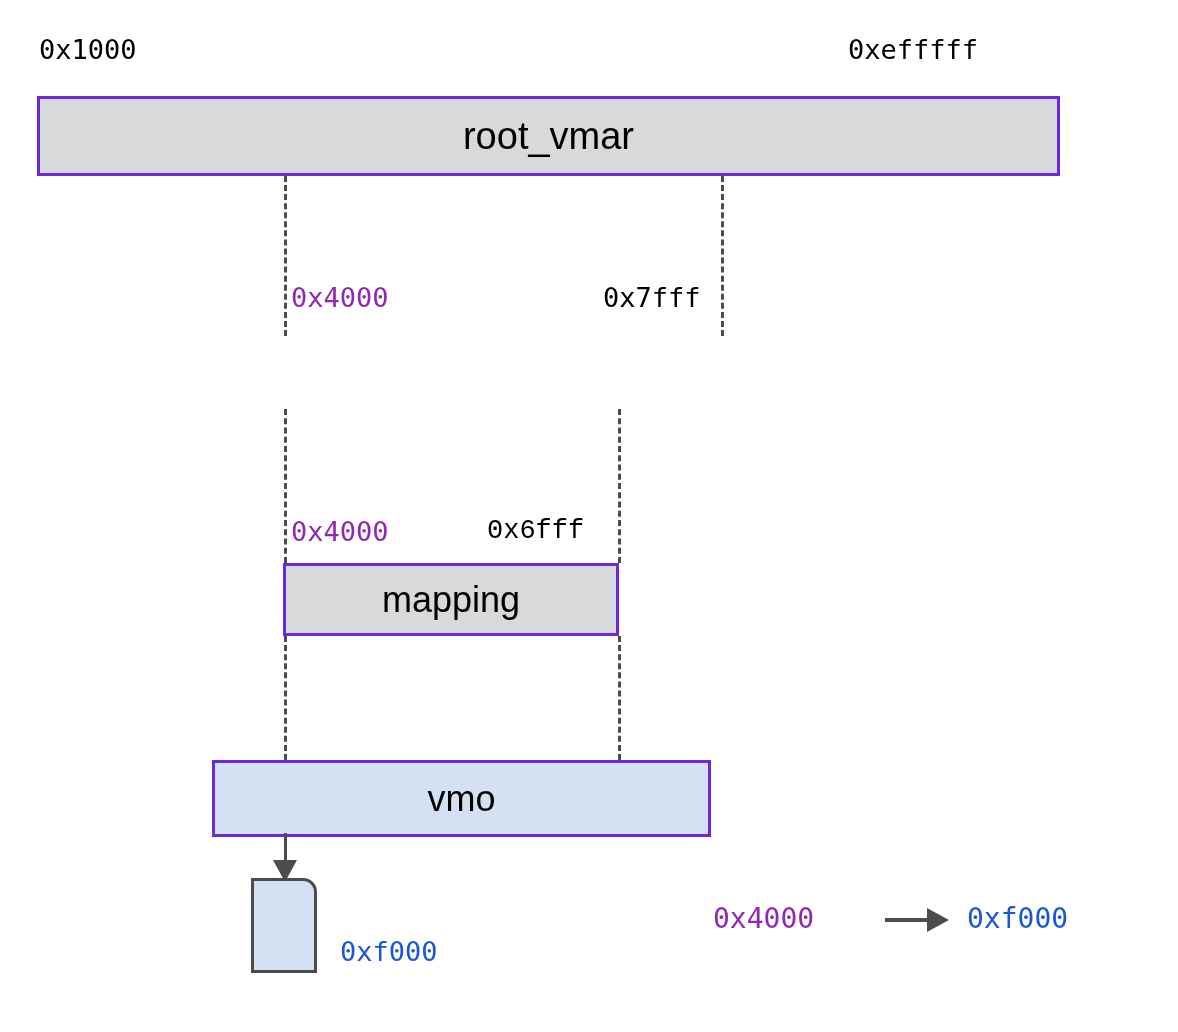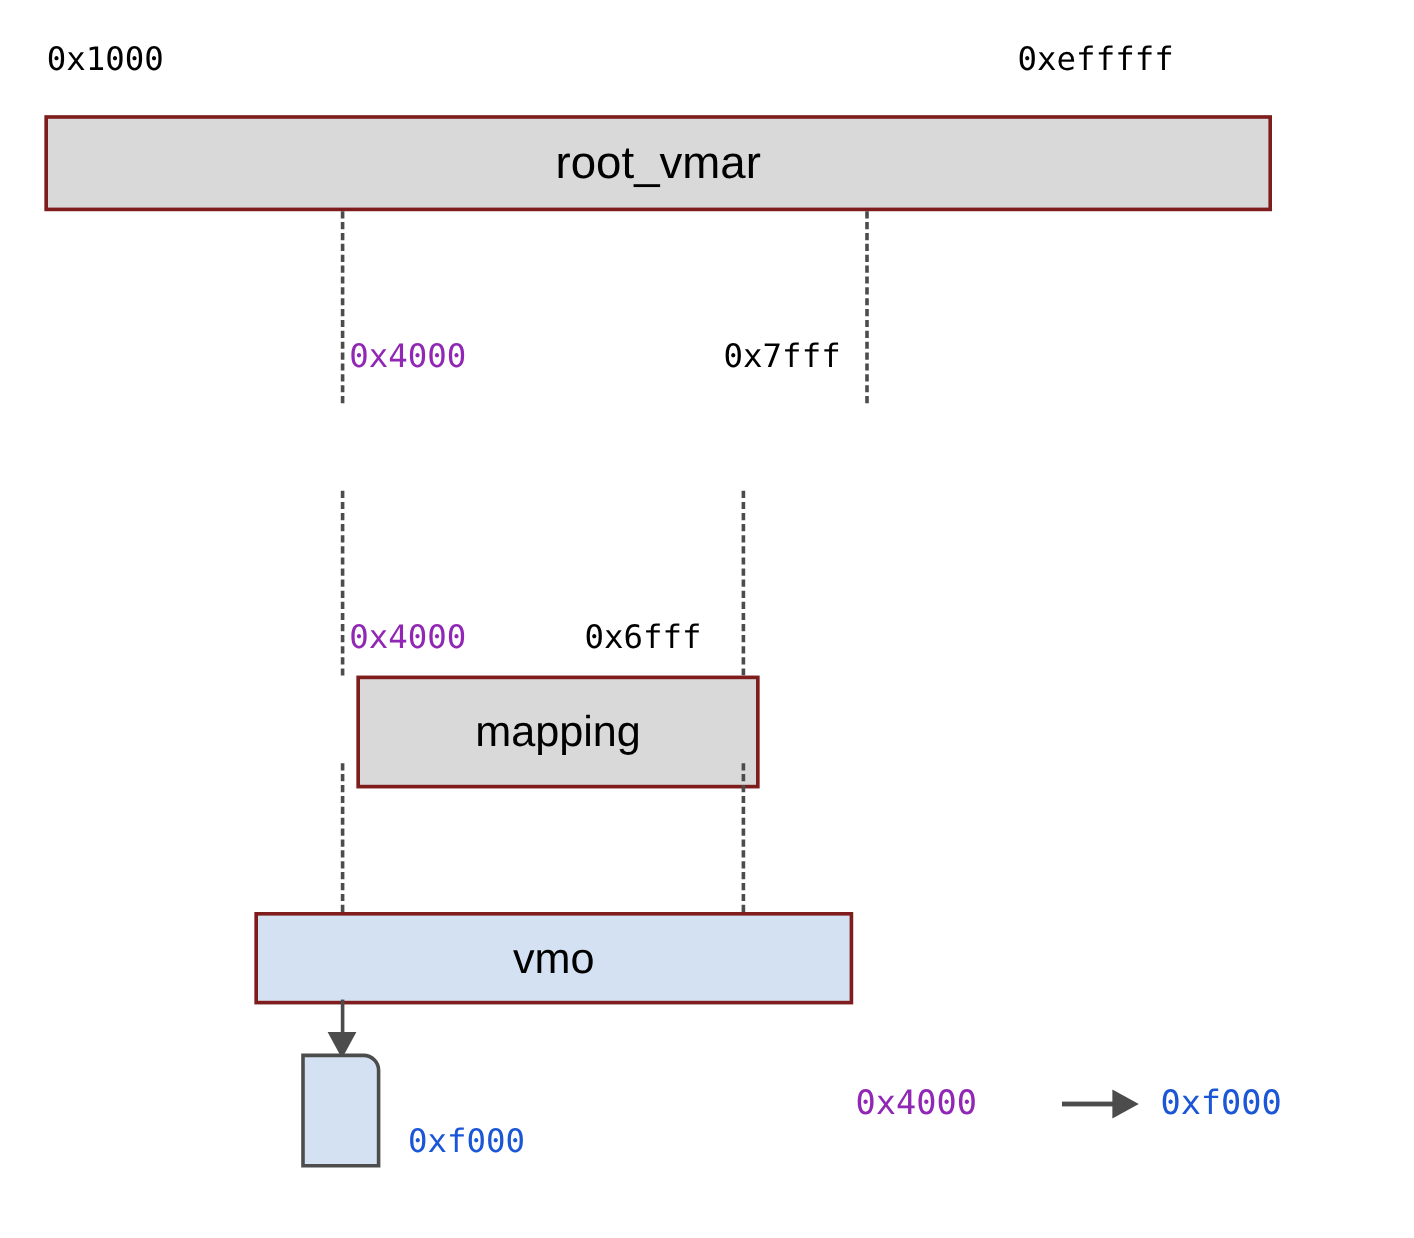--- a/index.html
+++ b/index.html
@@ -16,41 +16,41 @@
     width: 1178px;
     height: 1032px;
     background: #ffffff;
     overflow: hidden;
   }
 
   
   .box {
     position: absolute;
     box-sizing: border-box;
-    border: 3px solid #7f1d1d;
+    border: 3px solid #6d28d9;
     display: flex;
     align-items: center;
     justify-content: center;
     font-family: "Liberation Sans", sans-serif;
     color: #000000;
     line-height: 1;
   }
   .box-gray  { background: #d9d9d9; }
   .box-blue  { background: #d4e1f2; }
 
   #root-vmar-box {
     left: 37px;  top: 96px;  width: 1023px; height: 80px;
     font-size: 38px;
   }
   #child-vmar-box {
     left: 283px; top: 336px; width: 440px;  height: 73px;
     font-size: 36px;
   }
   #mapping-box {
-    left: 297px; top: 563px; width: 336px;  height: 94px;
+    left: 283px; top: 563px; width: 336px;  height: 73px;
     font-size: 36px;
   }
   #vmo-box {
     left: 212px; top: 760px; width: 499px;  height: 77px;
     font-size: 36px;
   }
 
   
   #page-frame {
     position: absolute;
@@ -99,21 +99,21 @@
     color: #000000;
   }
   .addr-purple { color: #9127b5; }
   .addr-blue   { color: #1a56d6; }
 
   #addr-root-start { left: 39px;  top: 36px; }
   #addr-root-end   { left: 848px; top: 36px; }
   #addr-child-start{ left: 291px; top: 284px; }
   #addr-child-end  { left: 603px; top: 284px; }
   #addr-map-start  { left: 291px; top: 518px; }
-  #addr-map-end    { left: 487px; top: 518px; }
+  #addr-map-end    { left: 487px; top: 518px; font-family: Liberation Mono, monospace; }
   #addr-frame      { left: 340px; top: 938px; }
 
   
   #legend { position: absolute; left: 713px; top: 903px; height: 38px; }
   #legend-from {
     position: absolute; left: 0; top: 2px;
     font-family: "DejaVu Sans Mono", monospace;
     font-size: 28px; line-height: 1; white-space: pre;
     color: #9127b5;
   }

